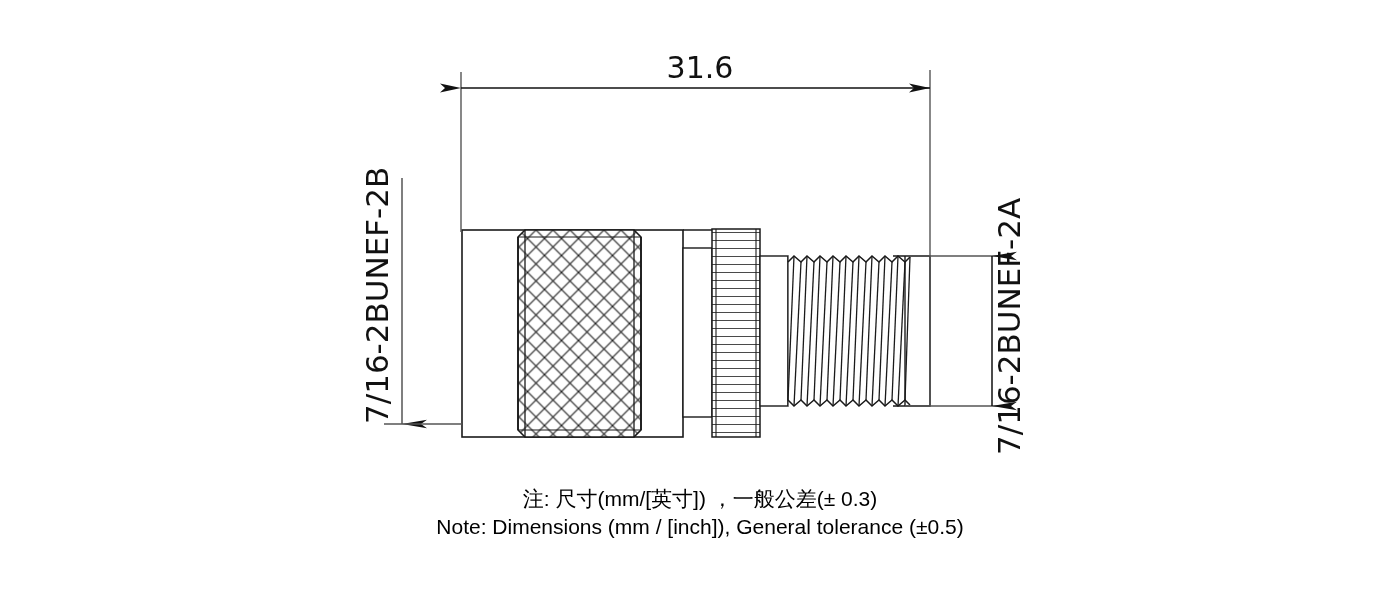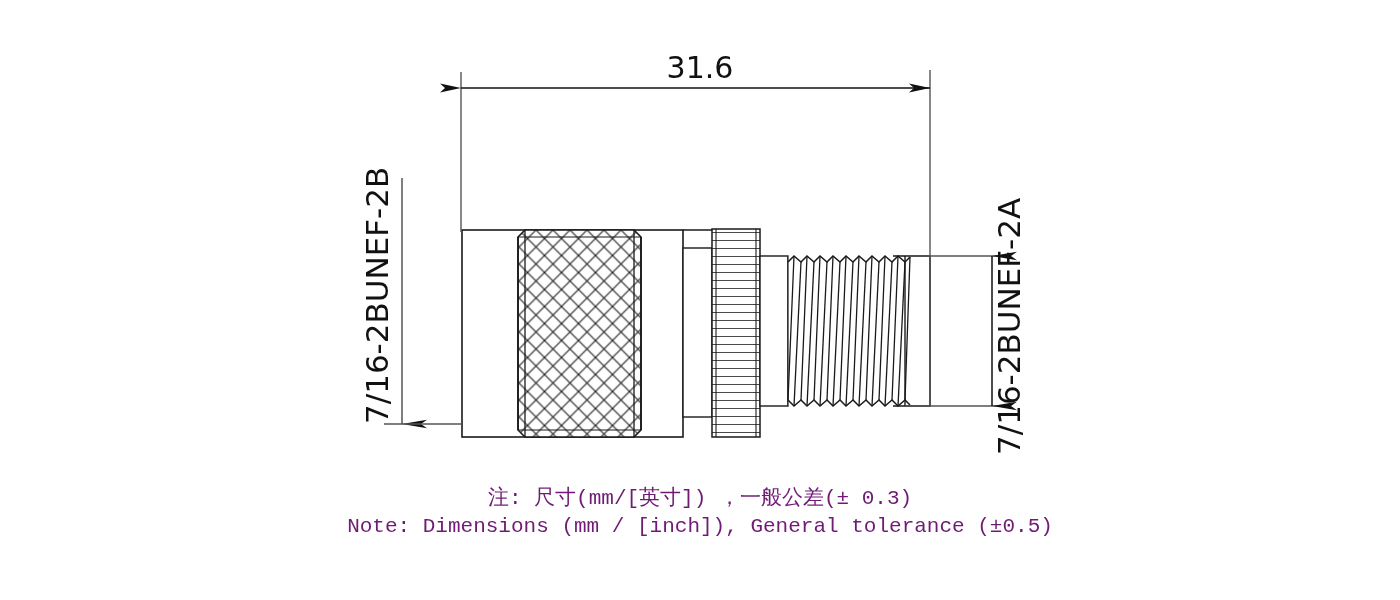--- a/index.html
+++ b/index.html
@@ -41,23 +41,23 @@
   }
   .notes {
     position: absolute;
     left: 0;
     top: 485px;
     width: 1400px;
     text-align: center;
     line-height: 1.32;
   }
   .note-line {
-    font-family: Liberation Mono, monospace;
+    font-family: Liberation Sans, sans-serif;
     font-size: 21px;
-    color: #701a75;
+    color: #000000;
     white-space: pre;
   }
   .note-line.cn {
     font-size: 21px;
   }
 </style>
 </head>
 <body>
 
 <div id="drawing-root">

